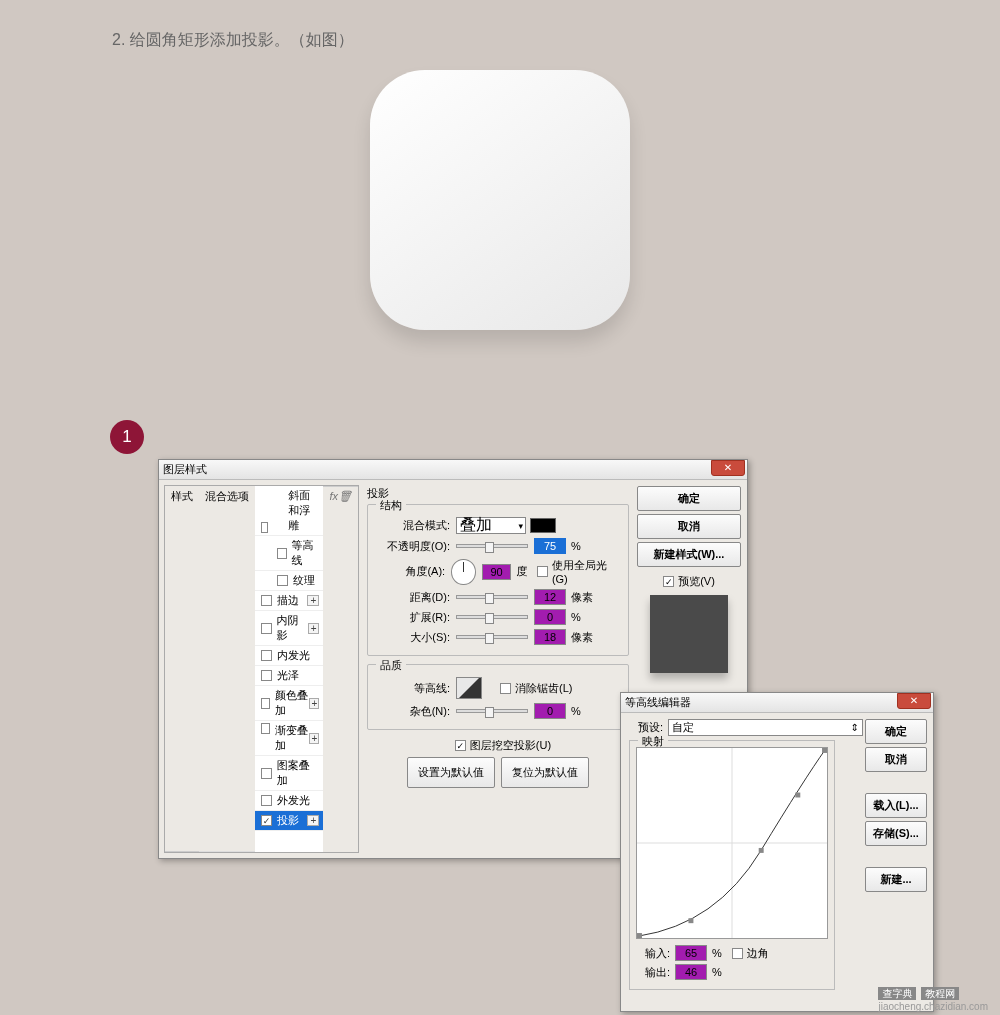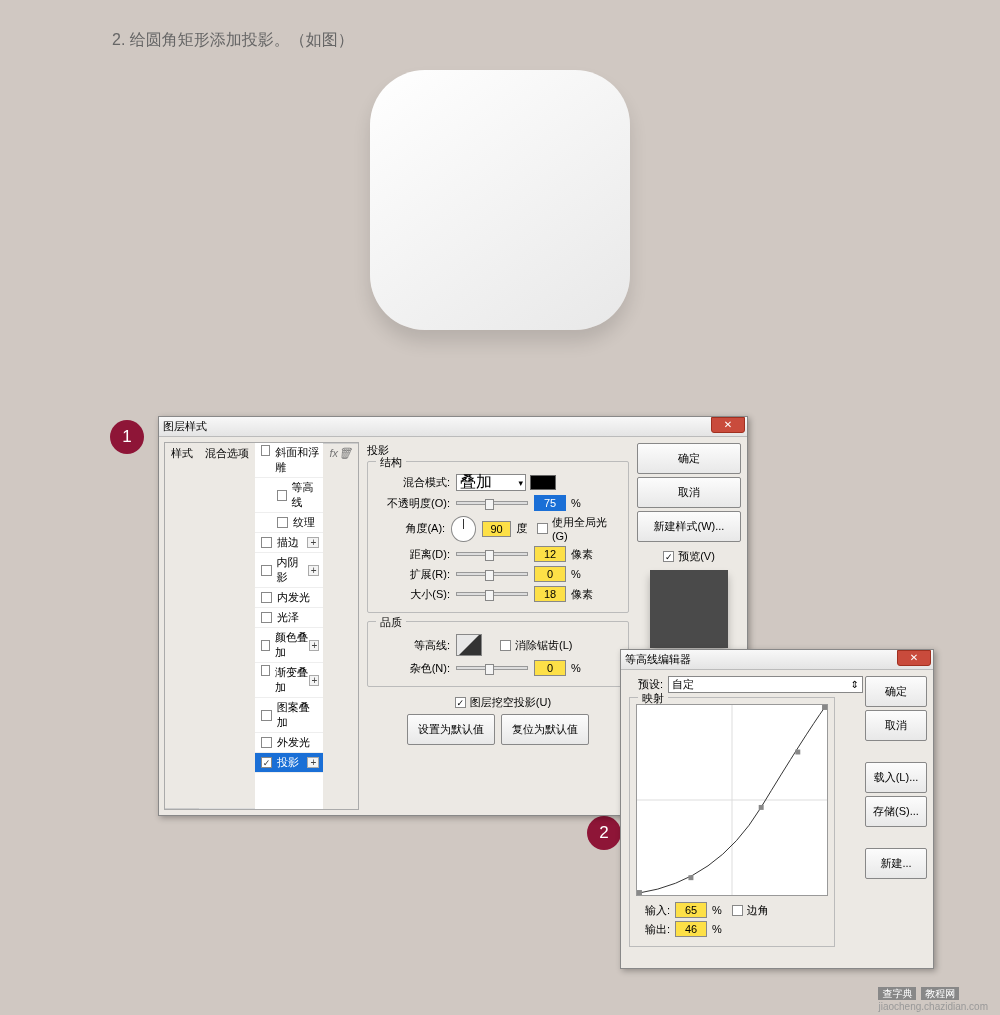--- a/index.html
+++ b/index.html
@@ -8,21 +8,21 @@
 .caption { position: absolute; top: 30px; left: 96px; font-size: 16px; color: #666; margin-left: 16px; }
 
 .rounded-rect { position: absolute; top: 70px; left: 370px; width: 260px; height: 260px; border-radius: 55px;
   background: linear-gradient(145deg, #fff, #e8e8e8); box-shadow: 0 12px 18px rgba(0,0,0,0.12); }
 
 .badge { position: absolute; width: 34px; height: 34px; border-radius: 50%; background: #8e1537; color: #fff;
   display: flex; align-items: center; justify-content: center; font-size: 17px; font-weight: 400; }
 .badge1 { top: 420px; left: 110px; }
 .badge2 { top: 816px; left: 587px; }
 
-.dialog { position: absolute; background: #ece9e4; border: 1px solid #888; box-shadow: 2px 2px 6px rgba(0,0,0,0.3); }
+.dialog { position: absolute; background: #ece9e4; border: 1px solid #888; box-shadow: 2px 2px 6px rgba(0,0,0,0.3); margin-top: 43px; }
 .dlg1 { top: 416px; left: 158px; width: 590px; height: 400px; }
 .dlg2 { top: 649px; left: 620px; width: 314px; height: 320px; }
 
 .titlebar { height: 20px; background: linear-gradient(#f8f8f8, #e4e4e4); border-bottom: 1px solid #bbb;
   display: flex; align-items: center; padding: 0 4px; font-size: 11px; position: relative; }
 .close-btn { position: absolute; right: 2px; top: 0px; width: 34px; height: 16px; background: #c94b3c;
   border: 1px solid #a03020; border-radius: 0 0 3px 3px; color: #fff; display: flex; align-items: center;
   justify-content: center; font-size: 10px; line-height: 1; }
 
 .dlg1-body { display: flex; height: calc(100% - 20px); }
@@ -47,36 +47,36 @@
 .fieldset > .legend { position: absolute; top: -7px; left: 8px; background: #ece9e4; padding: 0 4px; font-size: 11px; }
 .row { display: flex; align-items: center; margin: 4px 0; }
 .row .lbl { width: 72px; text-align: right; margin-right: 6px; font-size: 11px; }
 .select { height: 17px; border: 1px solid #888; background: #fff; font-size: 16px; padding: 0 14px 0 3px;
   display: inline-flex; align-items: center; position: relative; min-width: 70px; }
 .select::after { content: "▾"; position: absolute; right: 2px; font-size: 9px; }
 .swatch { width: 26px; height: 15px; background: #000; border: 1px solid #666; margin-left: 4px; }
 .slider { width: 72px; height: 4px; background: #ddd; border: 1px solid #999; position: relative; margin-right: 6px; }
 .slider::after { content: ""; position: absolute; top: -3px; left: 40%; width: 7px; height: 9px;
   background: #f4f4f4; border: 1px solid #888; }
-.num-input { width: 32px; height: 16px; border: 1px solid #888; background: #fde047; font-size: 11px;
+.num-input { width: 32px; height: 16px; border: 1px solid #888; background: #a21caf; font-size: 11px;
   text-align: center; display: inline-flex; align-items: center; justify-content: center; }
 .num-input.hl { background: #1a6fd6; color: #fff; border-color: #1a6fd6; }
 .unit { margin-left: 5px; font-size: 11px; }
 .angle-dial { width: 26px; height: 26px; border: 1px solid #888; border-radius: 50%; background: #fff;
   position: relative; margin-right: 6px; }
 .angle-dial::after { content: ""; position: absolute; top: 2px; left: 50%; width: 1px; height: 10px; background: #333; }
 .cb-inline { width: 11px; height: 11px; border: 1px solid #888; margin: 0 4px 0 10px; display: inline-flex;
   align-items: center; justify-content: center; font-size: 9px; background: #fff; }
 .contour-box { width: 26px; height: 22px; border: 1px solid #888; background: linear-gradient(135deg,#e8e8e8 48%,#333 52%); margin-right: 8px; }
 .btn-small { height: 31px; border: 1px solid #888; background: linear-gradient(#fcfcfc,#e8e8e8); font-size: 11px;
   padding: 0 10px; display: inline-flex; align-items: center; border-radius: 2px; margin: 0 3px; }
 
 .right-col { width: 110px; padding: 6px 6px 0 0; display: flex; flex-direction: column; align-items: stretch; }
-.winbtn { height: 31px; border: 1px solid #888; background: linear-gradient(#fcfcfc,#e8e8e8); font-size: 11px;
-  display: flex; align-items: center; justify-content: center; margin-bottom: 3px; border-radius: 2px; }
+.winbtn { height: 25px; border: 1px solid #888; background: linear-gradient(#fcfcfc,#e8e8e8); font-size: 11px;
+  display: flex; align-items: center; justify-content: center; margin-bottom: 3px; border-radius: 2px; font-weight: bold; }
 .preview-check { display: flex; align-items: center; justify-content: center; font-size: 11px; margin: 4px 0 6px; }
 .preview-check .cb { width: 11px; height: 11px; border: 1px solid #888; margin-right: 4px; background: #fff;
   display: flex; align-items: center; justify-content: center; font-size: 9px; }
 .preview-box { width: 78px; height: 78px; background: #4a4a4a; margin: 0 auto; box-shadow: 0 6px 8px rgba(0,0,0,0.25); }
 
 .dlg2-body { padding: 6px 8px; font-size: 11px; }
 .dlg2-row { display: flex; align-items: center; margin-bottom: 4px; }
 .dlg2-row .lbl2 { width: 34px; text-align: right; margin-right: 5px; }
 .dlg2-select { flex: 1; height: 17px; border: 1px solid #888; background: #fff; position: relative;
   display: flex; align-items: center; padding: 0 3px; }
@@ -106,21 +106,21 @@
   <div class="titlebar">
     <span>图层样式</span>
     <div class="close-btn">✕</div>
   </div>
   <div class="dlg1-body">
     <div class="sidebar">
       <div class="side-header">样式</div>
       <div class="side-subheader">混合选项</div>
       <div class="style-list" id="style-list">
           <div class="style-item">
-            <span style="display: flex; align-items: flex-start;">
+            <span style="display: flex; align-items: flex-end; gap: 15px;">
               <span class="cb"></span>
               <span>斜面和浮雕</span>
             </span>
           </div>
           <div class="style-item indent">
             <span style="display: flex; align-items: center;">
               <span class="cb"></span>
               <span>等高线</span>
             </span>
           </div>

